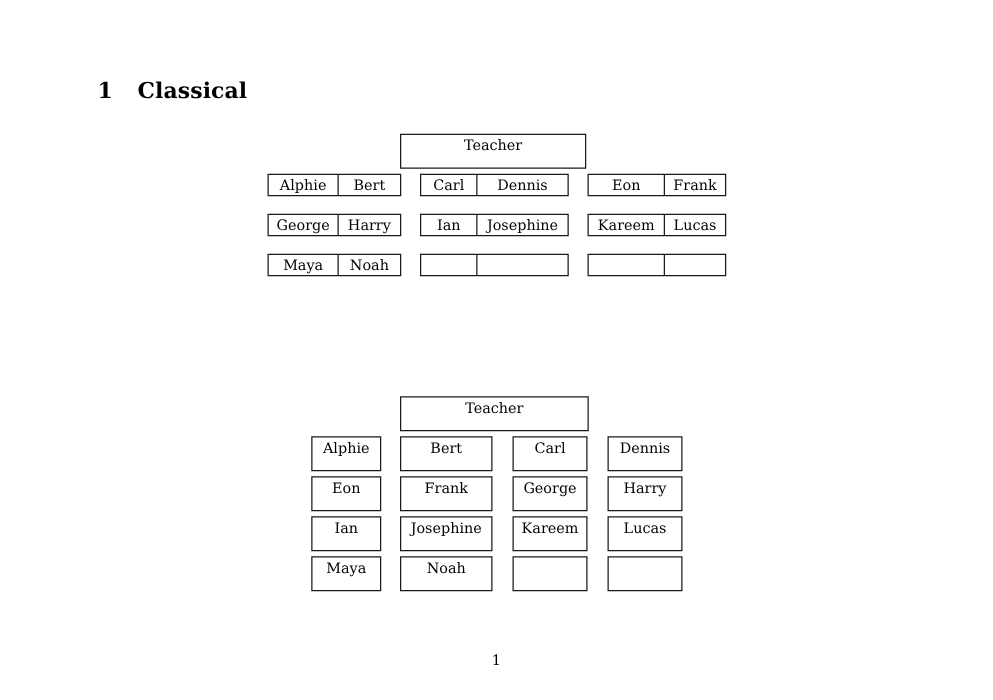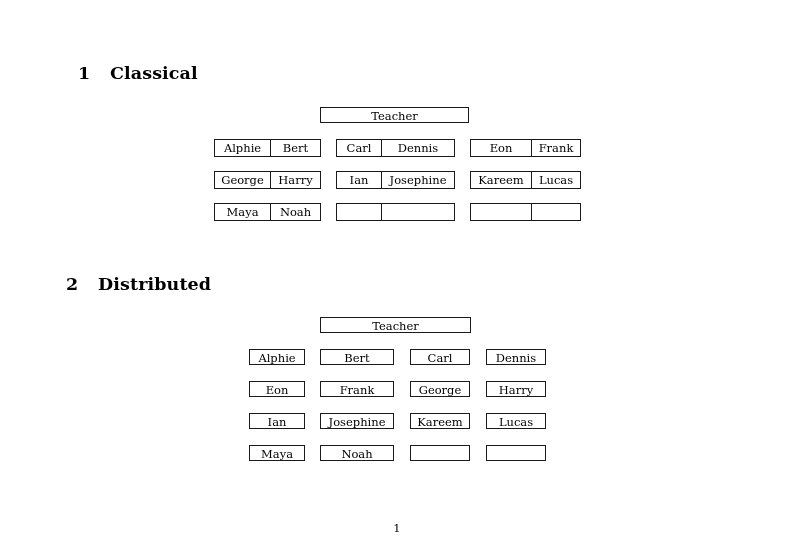--- a/index.html
+++ b/index.html
@@ -38,21 +38,21 @@
   }
   #heading-classical   { left: 66px; top: 65px; margin-left: 12px; }
   #heading-distributed { left: 66px; top: 276px; }
 
   
   .box {
     position: absolute;
     box-sizing: border-box;
     border: 1px solid #1a1a1a;
     background: #ffffff;
-    height: 16px;
+    height: 28px;
     line-height: 16px;
     text-align: center;
     font-size: 11.5px;
     white-space: nowrap;
     overflow: hidden;
   }
 
   
   .group {
     position: absolute;
@@ -129,23 +129,20 @@
   </div>
   <div class="group" style="left:470px; top:171px; width:111px;">
     <span class="cell" style="width:60px;">Kareem</span>
     <span class="cell" style="width:49px;">Lucas</span>
   </div>
   <div class="group" style="left:470px; top:203px; width:111px;">
     <span class="cell" style="width:60px;"></span>
     <span class="cell" style="width:49px;"></span>
   </div>
 
-  <div class="section-heading" id="heading-distributed">
-    <span class="sec-num">2</span><span>Distributed</span>
-  </div>
 
   <div class="box" style="left:320px; top:317px; width:151px;">Teacher</div>
 
   <div class="box" style="left:249px; top:349px; width:56px;">Alphie</div>
   <div class="box" style="left:320px; top:349px; width:74px;">Bert</div>
   <div class="box" style="left:410px; top:349px; width:60px;">Carl</div>
   <div class="box" style="left:486px; top:349px; width:60px;">Dennis</div>
 
   <div class="box" style="left:249px; top:381px; width:56px;">Eon</div>
   <div class="box" style="left:320px; top:381px; width:74px;">Frank</div>

